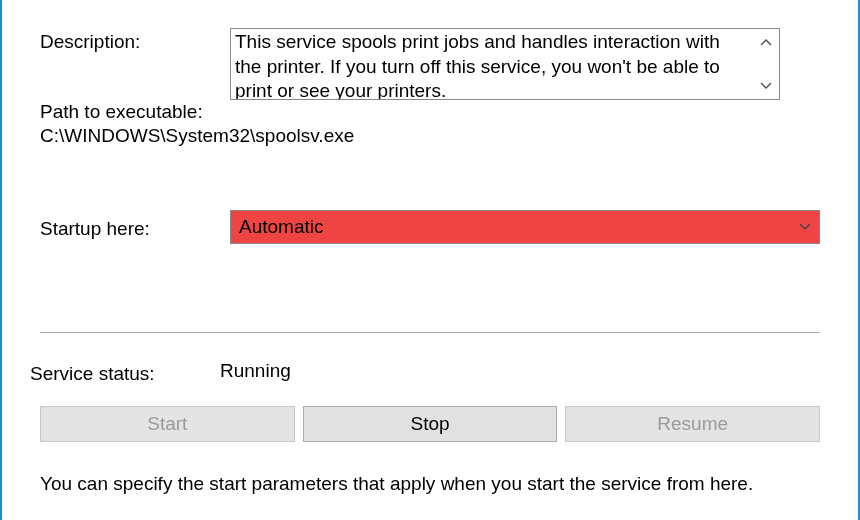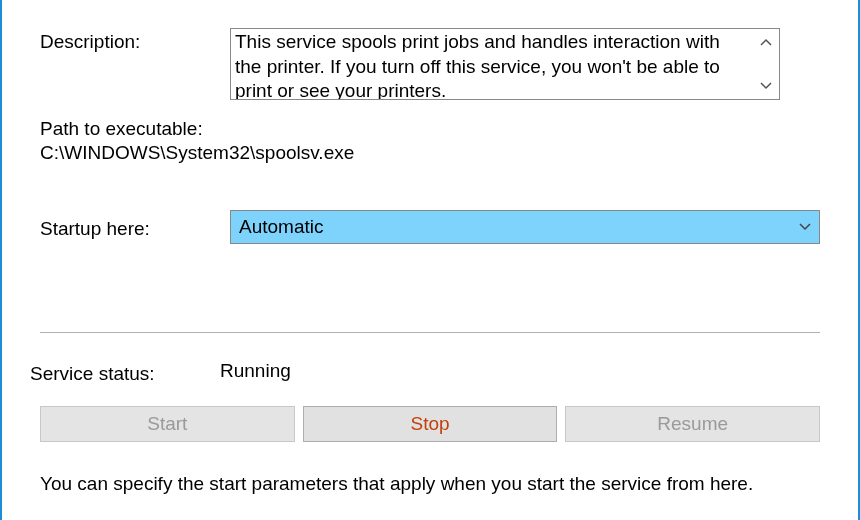--- a/index.html
+++ b/index.html
@@ -64,39 +64,39 @@
       justify-content: center;
       color: #555;
       font-size: 13px;
       cursor: default;
       user-select: none;
     }
     .scroll-up { top: 2px; }
     .scroll-down { bottom: 2px; }
     .path-section {
       position: absolute;
-      top: 118px;
+      top: 101px;
       left: 38px;
       right: 38px;
     }
     .path-label { margin-bottom: 2px; }
     .path-value { }
     .startup-row {
       position: absolute;
       top: 210px;
       left: 38px;
       right: 38px;
       display: flex;
       align-items: center;
     }
     .dropdown {
       flex: 1;
       height: 34px;
       border: 1px solid #888;
-      background: #7dd3fc;
+      background: #ef4444;
       display: flex;
       align-items: center;
       justify-content: space-between;
       padding: 0 8px;
       cursor: default;
     }
     .dropdown-text { }
     .dropdown-arrow {
       font-size: 12px;
       color: #444;
@@ -133,21 +133,21 @@
       align-items: center;
       justify-content: center;
       font-size: 19px;
       cursor: default;
     }
     .btn.disabled {
       color: #9a9a9a;
       background: #e4e4e4;
     }
     .btn.enabled {
-      color: #c2410c;
+      color: #000000;
       background: #e1e1e1;
       border: 1px solid #adadad;
     }
     .hint-text {
       position: absolute;
       top: 472px;
       left: 38px;
       right: 38px;
       line-height: 1.3;
     }

